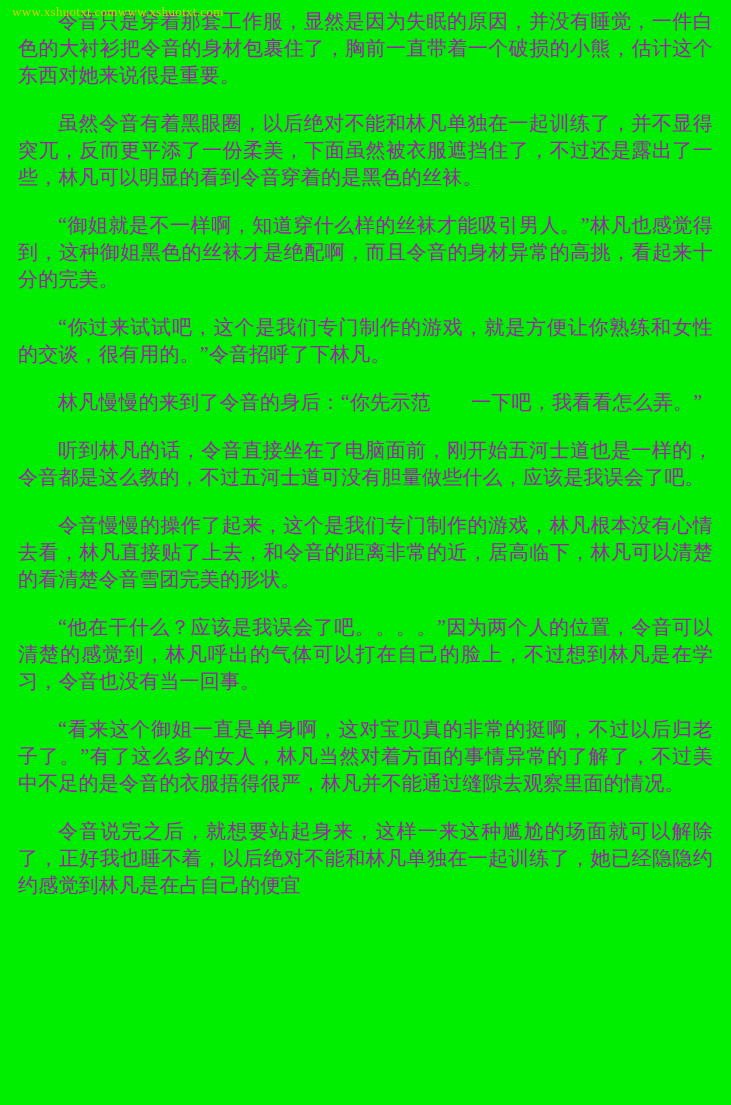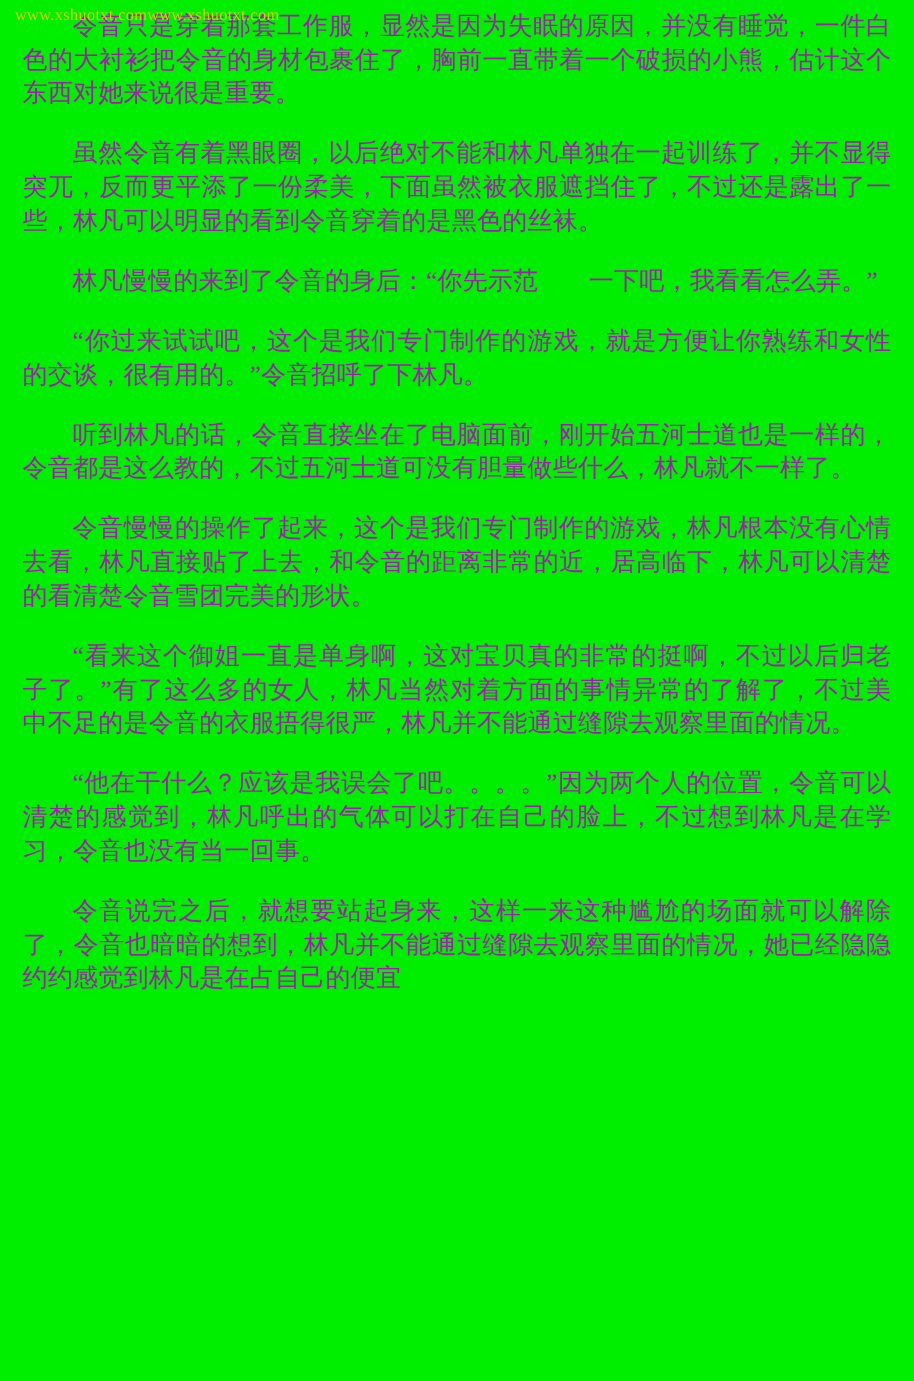--- a/index.html
+++ b/index.html
@@ -63,22 +63,23 @@
 <div class="page">
 
   <div class="watermark-row">
     <span class="wm">www.xshuotxt.com</span>
     <span class="wm">www.xshuotxt.com</span>
   </div>
 
   <div class="content">
     <p class="para">令音只是穿着那套工作服，显然是因为失眠的原因，并没有睡觉，一件白色的大衬衫把令音的身材包裹住了，胸前一直带着一个破损的小熊，估计这个东西对她来说很是重要。</p>
     <p class="para">虽然令音有着黑眼圈，以后绝对不能和林凡单独在一起训练了，并不显得突兀，反而更平添了一份柔美，下面虽然被衣服遮挡住了，不过还是露出了一些，林凡可以明显的看到令音穿着的是黑色的丝袜。</p>
+    <p class="para">“御姐就是不一样啊，知道穿什么样的丝袜才能吸引男人。”林凡也感觉得到，这种御姐黑色的丝袜才是绝配啊，而且令音的身材异常的高挑，看起来十分的完美。</p>
+    <p class="para">“你过来试试吧，这个是我们专门制作的游戏，就是方便让你熟练和女性的交谈，很有用的。”令音招呼了下林凡。</p>
     <p class="para">林凡慢慢的来到了令音的身后：“你先示范　　一下吧，我看看怎么弄。”</p>
-    <p class="para">“你过来试试吧，这个是我们专门制作的游戏，就是方便让你熟练和女性的交谈，很有用的。”令音招呼了下林凡。</p>
-    <p class="para">听到林凡的话，令音直接坐在了电脑面前，刚开始五河士道也是一样的，令音都是这么教的，不过五河士道可没有胆量做些什么，林凡就不一样了。</p>
+    <p class="para">听到林凡的话，令音直接坐在了电脑面前，刚开始五河士道也是一样的，令音都是这么教的，不过五河士道可没有胆量做些什么，应该是我误会了吧。</p>
     <p class="para">令音慢慢的操作了起来，这个是我们专门制作的游戏，林凡根本没有心情去看，林凡直接贴了上去，和令音的距离非常的近，居高临下，林凡可以清楚的看清楚令音雪团完美的形状。</p>
+    <p class="para">“他在干什么？应该是我误会了吧。。。。”因为两个人的位置，令音可以清楚的感觉到，林凡呼出的气体可以打在自己的脸上，不过想到林凡是在学习，令音也没有当一回事。</p>
     <p class="para">“看来这个御姐一直是单身啊，这对宝贝真的非常的挺啊，不过以后归老子了。”有了这么多的女人，林凡当然对着方面的事情异常的了解了，不过美中不足的是令音的衣服捂得很严，林凡并不能通过缝隙去观察里面的情况。</p>
-    <p class="para">“他在干什么？应该是我误会了吧。。。。”因为两个人的位置，令音可以清楚的感觉到，林凡呼出的气体可以打在自己的脸上，不过想到林凡是在学习，令音也没有当一回事。</p>
-    <p class="para">令音说完之后，就想要站起身来，这样一来这种尴尬的场面就可以解除了，令音也暗暗的想到，林凡并不能通过缝隙去观察里面的情况，她已经隐隐约约感觉到林凡是在占自己的便宜</p>
+    <p class="para">令音说完之后，就想要站起身来，这样一来这种尴尬的场面就可以解除了，正好我也睡不着，以后绝对不能和林凡单独在一起训练了，她已经隐隐约约感觉到林凡是在占自己的便宜</p>
   </div>
 
 </div>
 
 </body></html>

